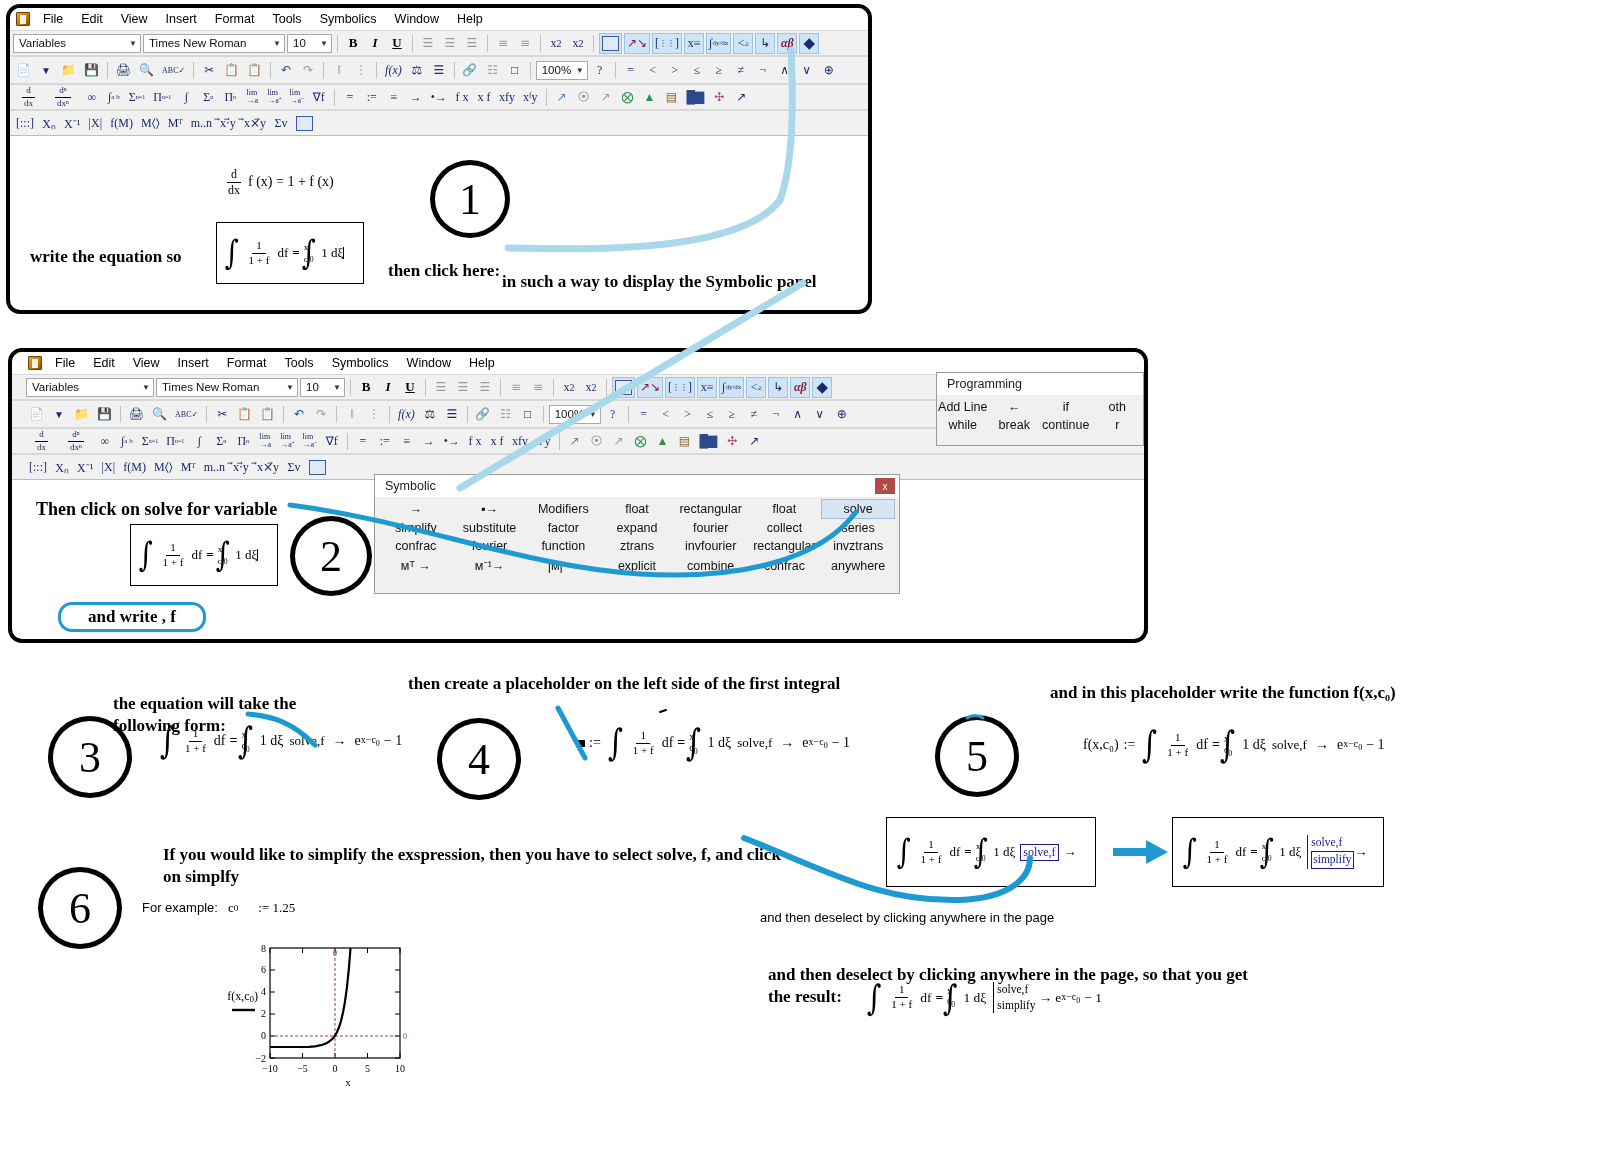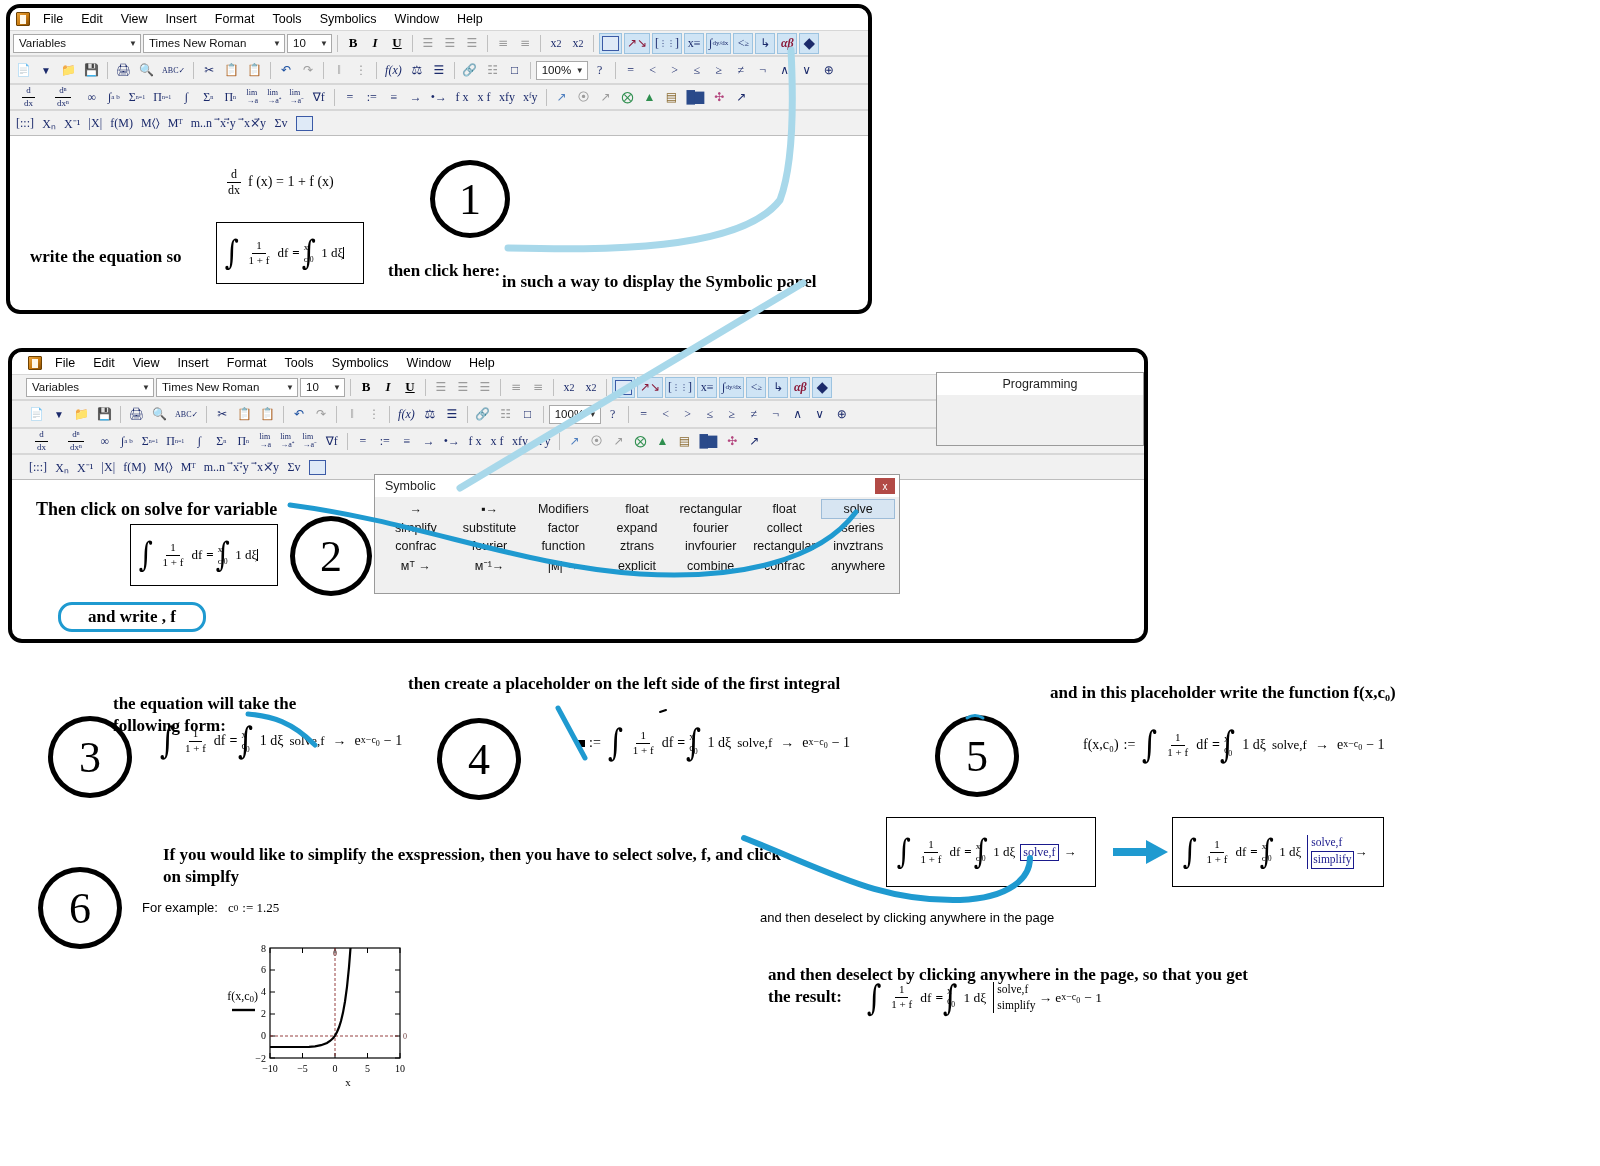--- a/index.html
+++ b/index.html
@@ -539,22 +539,32 @@
       <span>2</span>
     </div>
 
     <div class="ann abs" style="left:46px; top:117px; width:148px; height:30px; border:3px solid #1f9ad0; border-radius:14px; display:flex; align-items:center; justify-content:center; font-size:17px;">
       <span>and write , f</span>
     </div>
   </div>
 </div>
 
 <div class="panel abs" style="left:936px; top:372px; width:208px; height:74px; overflow:hidden; border:1px solid #9a9a9a;">
-  <div class="panel-title" style="padding:4px 10px;justify-content:center;">
+  <div class="panel-title" style="padding:4px 10px;">
     <span>Programming</span>
+  </div>
+  <div class="panel-grid" style="grid-template-columns:repeat(4,1fr); padding:3px 0 0 0;">
+    <div>Add Line</div>
+    <div>←</div>
+    <div>if</div>
+    <div>oth</div>
+    <div>while</div>
+    <div>break</div>
+    <div>continue</div>
+    <div>r</div>
   </div>
 </div>
 
 <div class="panel abs" style="left:374px; top:474px; width:526px; height:120px; border:1px solid #9a9a9a;">
   <div class="panel-title" style="padding:3px 4px 3px 10px;">
     <span>Symbolic</span>
     <span class="panel-close">x</span>
   </div>
   <div class="panel-grid" style="grid-template-columns:repeat(7,1fr); padding:2px 4px;">
     <div>→</div>
@@ -684,21 +694,21 @@
 <div class="circnum abs" style="left:38px; top:867px; width:84px; height:82px; font-size:44px;">
   <span>6</span>
 </div>
 
 <div class="abs ann-sm" style="left:142px; top:900px; font-size:13px;">
   <span>For example:</span>
 </div>
 <div class="abs math" style="left:228px; top:900px; font-size:13px;">
   <span>c</span>
     <sub style="font-size:9px">0</sub>
-    <span style="margin-left:4px;">:= 1.25</span>
+    <span style="margin-left:20px;">:= 1.25</span>
 </div>
 
 <div class="boxed abs" style="left:886px; top:817px; width:210px; height:70px; display:flex; align-items:center;">
   <div class="math" style="font-size:13px; padding-left:8px;">
     <span class="intsign">∫</span>
     <span class="frac" style="font-size:11px;">
         <span class="num">1</span>
         <span class="den">1 + f</span>
       </span>
     <span>df</span>

